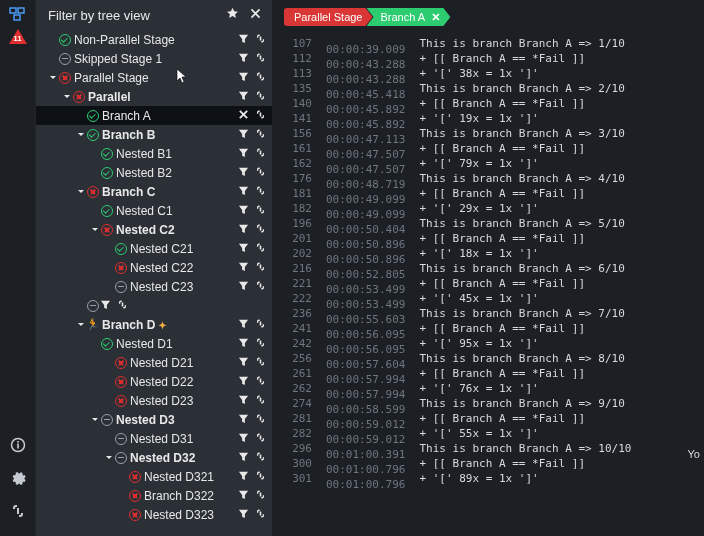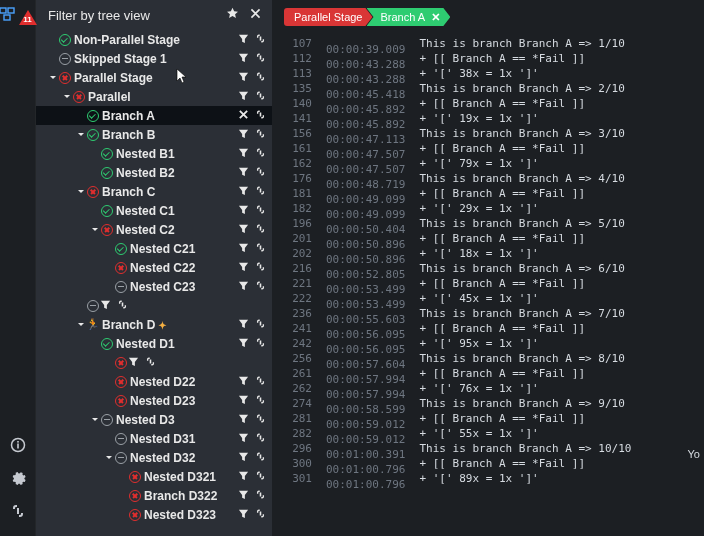--- a/index.html
+++ b/index.html
@@ -16,21 +16,21 @@
   
   .leftbar {
     width: 36px;
     background: #1c1f23;
     display: flex;
     flex-direction: column;
     align-items: center;
     padding-top: 6px;
     border-right: 1px solid rgba(255,255,255,0.03);
   }
-  .leftbar .top-icons { display:flex; flex-direction:row; align-items:flex-end; gap:4px;}
+  .leftbar .top-icons { display:flex; flex-direction:column; align-items:flex-start; gap:4px;}
   .leftbar .bottom-icons { margin-top:auto; display:flex; flex-direction:column; align-items:center; gap:14px; padding-bottom:14px;}
   .leftbar svg { width:16px; height:16px; fill:#c5c9d0; }
   .badge {
     position: relative;
   }
   .badge .triangle {
     width:0;height:0;border-left:9px solid transparent;border-right:9px solid transparent;border-bottom:15px solid #e02e2e;
   }
   .badge .count {
     position:absolute; top:5px; left:0; right:0; text-align:center; font-size:8px; font-weight:700; color:#fff;
@@ -62,21 +62,21 @@
   .row {
     display:flex; align-items:center; height:19px;
     padding-right:6px;
     cursor:pointer;
   }
   .row.selected { background:#0d1116; }
   .row .indent { flex:0 0 auto; }
   .row .chev { width:10px; flex:0 0 10px; display:flex; align-items:center; justify-content:center;}
   .row .chev svg { width:8px; height:8px; fill:#e8e8e8; }
   .row .status { width:14px; flex:0 0 14px; display:flex; align-items:center; justify-content:center;}
-  .row .label { flex:1; white-space:nowrap; overflow:hidden; text-overflow:ellipsis; padding-left:2px;font-weight:bold;}
+  .row .label { flex:1; white-space:nowrap; overflow:hidden; text-overflow:ellipsis; padding-left:2px;}
   .row .label.bold { font-weight:700; }
   .row .actions { display:flex; gap:6px; align-items:center; }
   .row .actions svg { width:11px; height:11px; fill:#e8e8e8; }
   
   .st-circle { width:12px; height:12px; border-radius:50%; display:flex; align-items:center; justify-content:center; }
   .st-circle.pass { border:1.5px solid #2ecc71; }
   .st-circle.pass::after { content:""; width:5px; height:3px; border-left:1.5px solid #2ecc71; border-bottom:1.5px solid #2ecc71; transform:rotate(-45deg) translate(0px,-1px);}
   .st-circle.fail { border:1.5px solid #e02e2e; }
   .st-circle.fail::before, .st-circle.fail::after { content:""; position:absolute; width:6px; height:1.5px; background:#e02e2e;}
   .st-circle.fail::before { transform:rotate(45deg);} .st-circle.fail::after { transform:rotate(-45deg);}
@@ -447,20 +447,21 @@
               <path d="M5 2a2.5 2.5 0 00-2.5 2.5V6h1.7V4.5c0-.5.4-.8.8-.8H6V2zm4 10a2.5 2.5 0 002.5-2.5V8H9.8v1.5c0 .5-.4.8-.8.8H8V12zM6 4.5h2v5H6z"></path>
             </svg></span>
         </span>
       </div>
       <div class="row">
         <span class="indent" style="width:68px"></span>
         <span class="chev"></span>
         <span class="status">
           <span class="st-circle fail"></span>
         </span>
+        <span class="label">Nested D21</span>
         <span class="actions">
           <span><svg viewBox="0 0 12 12">
               <path d="M1 2h10L7.5 6.5V11l-3-1.5V6.5z"></path>
             </svg></span>
           <span><svg viewBox="0 0 14 14">
               <path d="M5 2a2.5 2.5 0 00-2.5 2.5V6h1.7V4.5c0-.5.4-.8.8-.8H6V2zm4 10a2.5 2.5 0 002.5-2.5V8H9.8v1.5c0 .5-.4.8-.8.8H8V12zM6 4.5h2v5H6z"></path>
             </svg></span>
         </span>
       </div>
       <div class="row">

